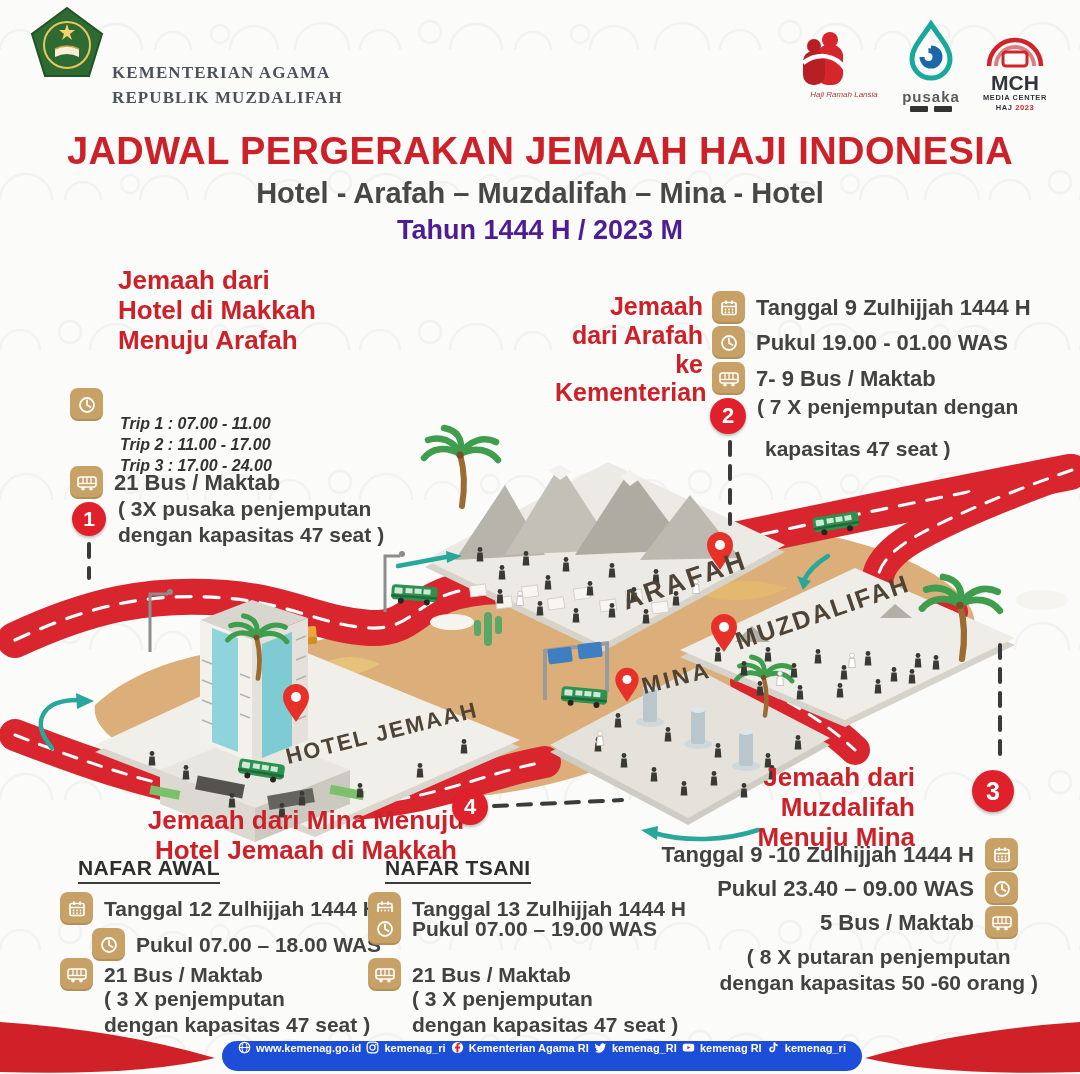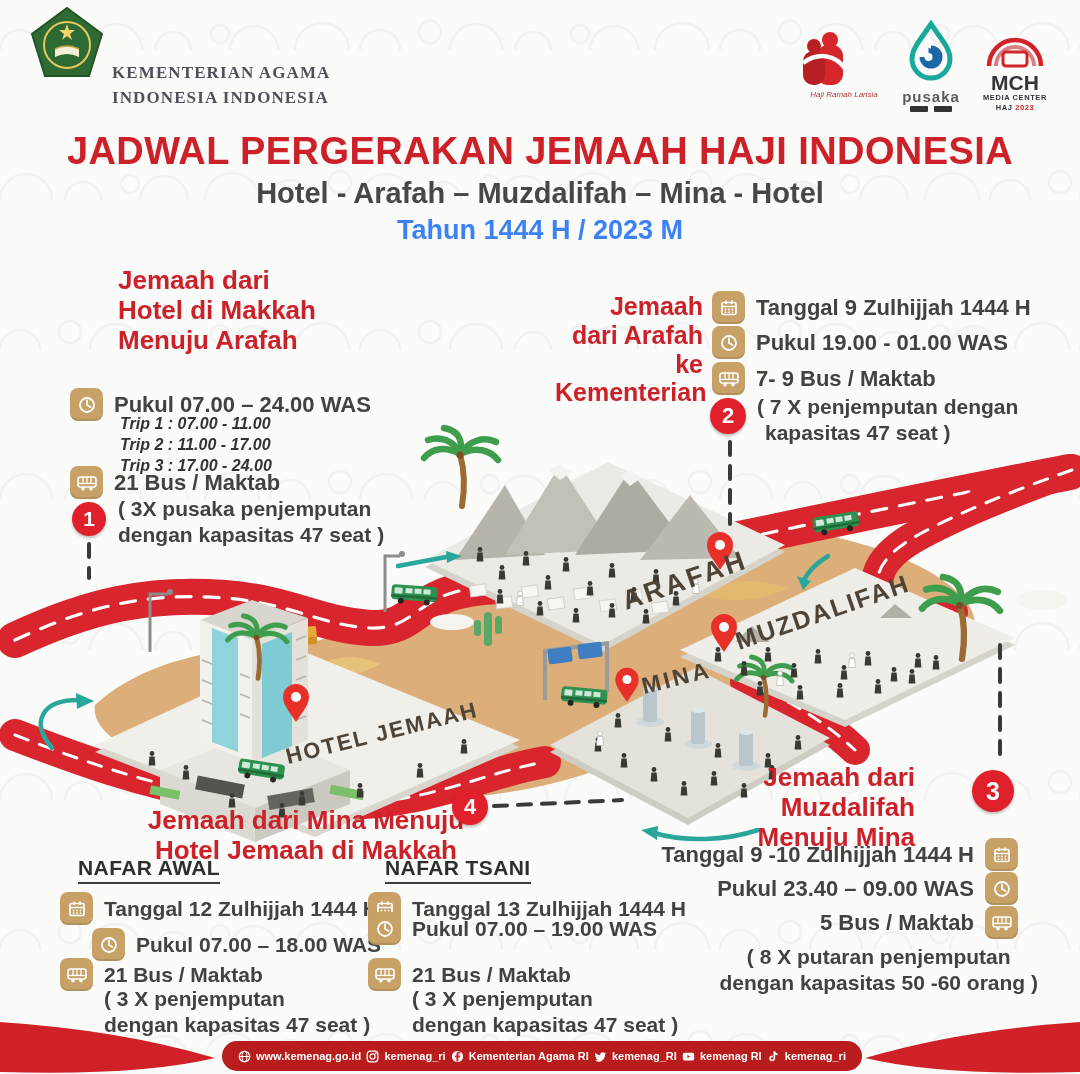--- a/index.html
+++ b/index.html
@@ -13,38 +13,38 @@
   .logo-cap{font-size:8px;color:#b23a3a;font-style:italic;text-align:center;}
   .pusaka-t{font-size:15px;font-weight:700;color:#5b5b5b;letter-spacing:1px;text-align:center;}
   .mch-t{font-size:21px;font-weight:800;color:#33353a;text-align:center;line-height:1;}
   .mch-s{font-size:7.5px;font-weight:700;color:#33353a;text-align:center;letter-spacing:.6px;}
   
   .title-main{position:absolute;left:0;top:130px;width:1080px;text-align:center;
               font-size:38px;font-weight:800;color:#cd2129;letter-spacing:.4px;z-index:3;}
   .title-route{position:absolute;left:0;top:177px;width:1080px;text-align:center;
                font-size:29px;font-weight:600;color:#474747;z-index:3;}
   .title-year{position:absolute;left:0;top:215px;width:1080px;text-align:center;
-              font-size:27px;font-weight:700;color:#3b82f6;z-index:3;}
+              font-size:27px;font-weight:700;color:#4c1d95;z-index:3;}
   
   .sec-title{position:absolute;color:#cd2129;font-weight:800;font-size:26px;line-height:1.15;z-index:3;}
   .row{position:absolute;display:flex;align-items:center;gap:11px;z-index:3;}
   .ic{width:33px;height:33px;border-radius:8px;background:#c7a166;display:flex;align-items:center;
       justify-content:center;flex:0 0 33px;box-shadow:inset 0 -2px 0 rgba(0,0,0,.10);}
   .rtxt{font-size:22px;font-weight:700;color:#424242;white-space:nowrap;}
   .trips{position:absolute;font-style:italic;font-weight:700;font-size:16px;color:#333;line-height:1.32;z-index:3;}
   .trips span{display:block;}
   .note{position:absolute;font-size:21px;font-weight:700;color:#424242;line-height:1.24;z-index:3;}
   .note span{display:block;}
   .badge{position:absolute;background:#e0202a;color:#fff;font-weight:800;border-radius:50%;
          display:flex;align-items:center;justify-content:center;z-index:4;box-shadow:0 2px 3px rgba(0,0,0,.25);}
   .nafar-h{position:absolute;font-size:21px;font-weight:800;color:#2e2e2e;border-bottom:2.5px solid #3c3c3c;
            padding-bottom:2px;letter-spacing:.4px;z-index:3;}
   
-  .ftr{position:absolute;left:222px;top:1041px;width:640px;height:30px;background:#b91c1c;border-radius:15px;
-       display:flex;align-items:center;justify-content:space-between;padding:0 16px;box-sizing:border-box;z-index:5;}
+  .ftr{position:absolute;left:222px;top:1041px;width:640px;height:30px;background:#1d4ed8;border-radius:15px;
+       display:flex;align-items:flex-start;justify-content:space-between;padding:0 16px;box-sizing:border-box;z-index:5;}
   .fitem{display:flex;align-items:center;gap:5px;color:#fff;font-size:11px;font-weight:600;white-space:nowrap;}
 </style>
 </head>
 <body>
 
 <div class="poster">
 
   <svg class="layer" width="1080" height="1074" viewBox="0 0 1080 1074">
     <defs>
       <g id="bgm" stroke="#ececec" stroke-width="2.5" fill="none">
@@ -117,21 +117,21 @@
     </g>
 
     <g transform="translate(975,26)">
       <path d="M14 40 A 26 26 0 0 1 66 40" fill="none" stroke="#d0242a" stroke-width="4.5"></path>
       <path d="M21 40 A 19 19 0 0 1 59 40" fill="none" stroke="#d87f82" stroke-width="4"></path>
       <rect x="28" y="26" width="24" height="14" rx="3" fill="none" stroke="#d0242a" stroke-width="3"></rect>
     </g>
   </svg>
   <div class="ministry">
     <div>KEMENTERIAN AGAMA</div>
-    <div>INDONESIA INDONESIA</div>
+    <div>REPUBLIK MUZDALIFAH</div>
   </div>
   <div class="abs logo-cap z3" style="left:796px;top:90px;width:96px;">Haji Ramah Lansia</div>
   <div class="abs pusaka-t z3" style="left:898px;top:88px;width:66px;">pusaka</div>
   <div class="abs z3" style="left:910px;top:106px;width:18px;height:6px;background:#333;border-radius:1px;"></div>
   <div class="abs z3" style="left:934px;top:106px;width:18px;height:6px;background:#333;border-radius:1px;"></div>
   <div class="abs mch-t z3" style="left:975px;top:72px;width:80px;">MCH</div>
   <div class="abs mch-s z3" style="left:975px;top:93px;width:80px;">MEDIA CENTER</div>
   <div class="abs mch-s z3" style="left:975px;top:103px;width:80px;">
     <span>HAJ</span>
     <span style="color:#d0242a;">2023</span>
@@ -424,21 +424,20 @@
     <div>Hotel di Makkah</div>
     <div>Menuju Arafah</div>
   </div>
   <div class="row" style="left:70px;top:388px;">
     <span class="ic">
         <svg width="20" height="20" viewBox="0 0 20 20">
           <circle cx="10" cy="10" r="7" fill="none" stroke="#fff" stroke-width="1.8"></circle>
           <path d="M10 5.5 V10 L13.5 12" fill="none" stroke="#fff" stroke-width="1.8" stroke-linecap="round"></path>
         </svg>
       </span>
-    <span class="rtxt">Pukul 07.00 – 24.00 WAS</span>
   </div>
   <div class="trips" style="left:120px;top:413px;">
     <span>Trip 1 : 07.00 - 11.00</span>
     <span>Trip 2 : 11.00 - 17.00</span>
     <span>Trip 3 : 17.00 - 24.00</span>
   </div>
   <div class="row" style="left:70px;top:466px;">
     <span class="ic">
         <svg width="22" height="20" viewBox="0 0 22 20">
           <rect x="2" y="4" width="18" height="10" rx="2.5" fill="none" stroke="#fff" stroke-width="1.6"></rect>
@@ -500,21 +499,21 @@
           <line x1="11" y1="4" x2="11" y2="10.5" stroke="#fff" stroke-width="1.3"></line>
           <line x1="15" y1="4" x2="15" y2="10.5" stroke="#fff" stroke-width="1.3"></line>
           <circle cx="7" cy="15.8" r="1.8" fill="#fff"></circle>
           <circle cx="15" cy="15.8" r="1.8" fill="#fff"></circle>
         </svg>
       </span>
     <span class="rtxt">7- 9 Bus / Maktab</span>
   </div>
   <div class="note" style="left:757px;top:394px;">
     <span>( 7 X penjemputan dengan</span>
-    <span style="padding-left:8px;">kapasitas 47 seat )</span>
+    <span style="padding-left:8px;margin-top:16px;">kapasitas 47 seat )</span>
   </div>
   <div class="badge" style="left:710px;top:398px;width:36px;height:36px;font-size:22px;">2</div>
 
   <div class="sec-title" style="left:640px;top:763px;width:275px;text-align:right;">
     <div>Jemaah dari</div>
     <div>Muzdalifah</div>
     <div>Menuju Mina</div>
   </div>
   <div class="badge" style="left:972px;top:770px;width:42px;height:42px;font-size:25px;">3</div>
   <div class="row" style="right:62px;top:838px;">

